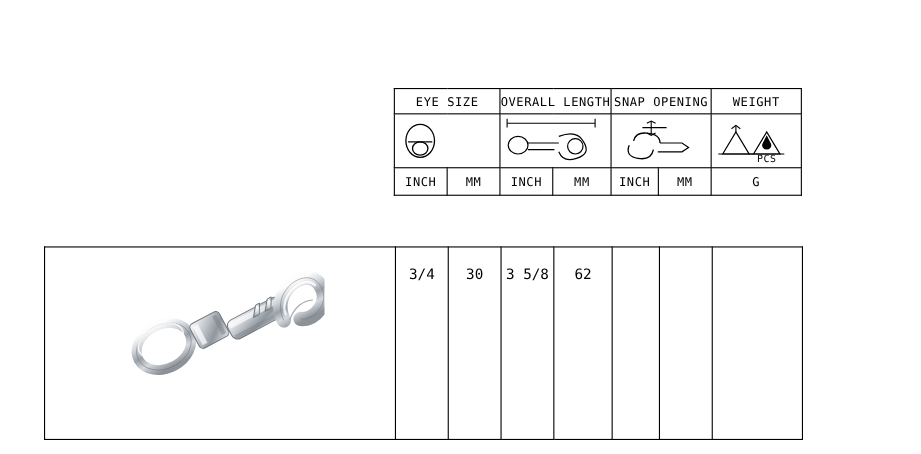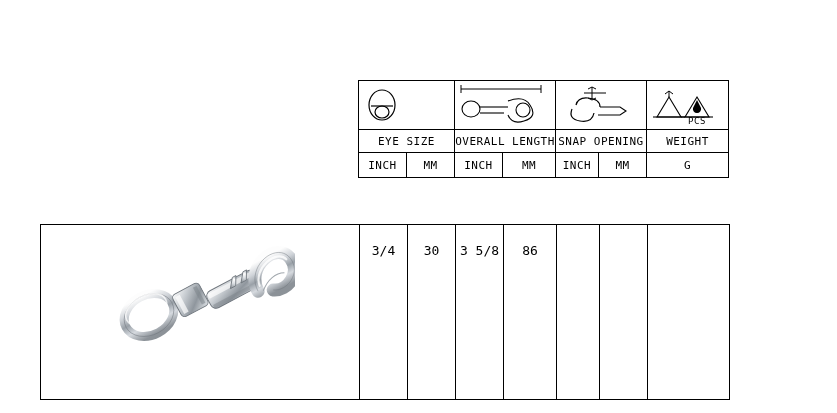--- a/index.html
+++ b/index.html
@@ -99,20 +99,27 @@
       <col class="c-mm">
     <col class="c-inch2">
       <col class="c-mm2">
     <col class="c-inch3">
       <col class="c-mm3">
     <col class="c-g">
   </colgroup>
 
   <tbody>
       <tr>
+    <td class="name-cell" colspan="2">EYE SIZE</td>
+    <td class="name-cell" colspan="2">OVERALL  LENGTH</td>
+    <td class="name-cell" colspan="2">SNAP  OPENING</td>
+    <td class="name-cell">WEIGHT</td>
+  </tr>
+
+  <tr>
     <td class="icon-cell" colspan="2">
       <span>
         <svg width="46" height="42" viewBox="0 0 46 42">
           <ellipse cx="23" cy="21" rx="13" ry="15" fill="none" stroke="#000" stroke-width="1.2"></ellipse>
           <path d="M12 22 H34" fill="none" stroke="#000" stroke-width="1.2"></path>
           <path d="M23 22 a7 6 0 0 0 0 12 a7 6 0 0 0 0 -12" fill="none" stroke="#000" stroke-width="1.2"></path>
         </svg>
       </span>
     </td>
     <td class="icon-cell" colspan="2">
@@ -149,27 +156,20 @@
           <path d="M6 34 H38" stroke="#000" stroke-width="1.1"></path>
           <path d="M22 14 V8" stroke="#000" stroke-width="1"></path>
           <path d="M18 11 L22 8 L26 11" fill="none" stroke="#000" stroke-width="1"></path>
           <path d="M38 34 L50 14 L62 34 Z" fill="none" stroke="#000" stroke-width="1.1"></path>
           <path d="M34 34 H66" stroke="#000" stroke-width="1.1"></path>
           <path d="M50 30 a4 4 0 0 1 -4 -5 l4 -8 l4 8 a4 4 0 0 1 -4 5 z" fill="#000"></path>
           <text x="50" y="41" font-family="DejaVu Sans Mono, monospace" font-size="9" text-anchor="middle" fill="#000">PCS</text>
         </svg>
       </span>
     </td>
-  </tr>
-
-  <tr>
-    <td class="name-cell" colspan="2">EYE SIZE</td>
-    <td class="name-cell" colspan="2">OVERALL  LENGTH</td>
-    <td class="name-cell" colspan="2">SNAP  OPENING</td>
-    <td class="name-cell">WEIGHT</td>
   </tr>
 
   <tr>
     <td class="unit-cell">INCH</td>
     <td class="unit-cell">MM</td>
     <td class="unit-cell">INCH</td>
     <td class="unit-cell">MM</td>
     <td class="unit-cell">INCH</td>
     <td class="unit-cell">MM</td>
     <td class="unit-cell">G</td>
@@ -246,19 +246,19 @@
 
           <g transform="rotate(-28 150 34)">
             <path d="M151 50 C160 42 170 40 178 44" fill="none" stroke="#8a9198" stroke-width="1" opacity="0.8"></path>
           </g>
         </svg>
       </div>
     </td>
     <td class="value">3/4</td>
     <td class="value">30</td>
     <td class="value">3 5/8</td>
-    <td class="value">86</td>
+    <td class="value">62</td>
     <td class="value"></td>
     <td class="value"></td>
     <td class="value"></td>
   </tr>
 </tbody>
   </table>
 
 </body></html>

